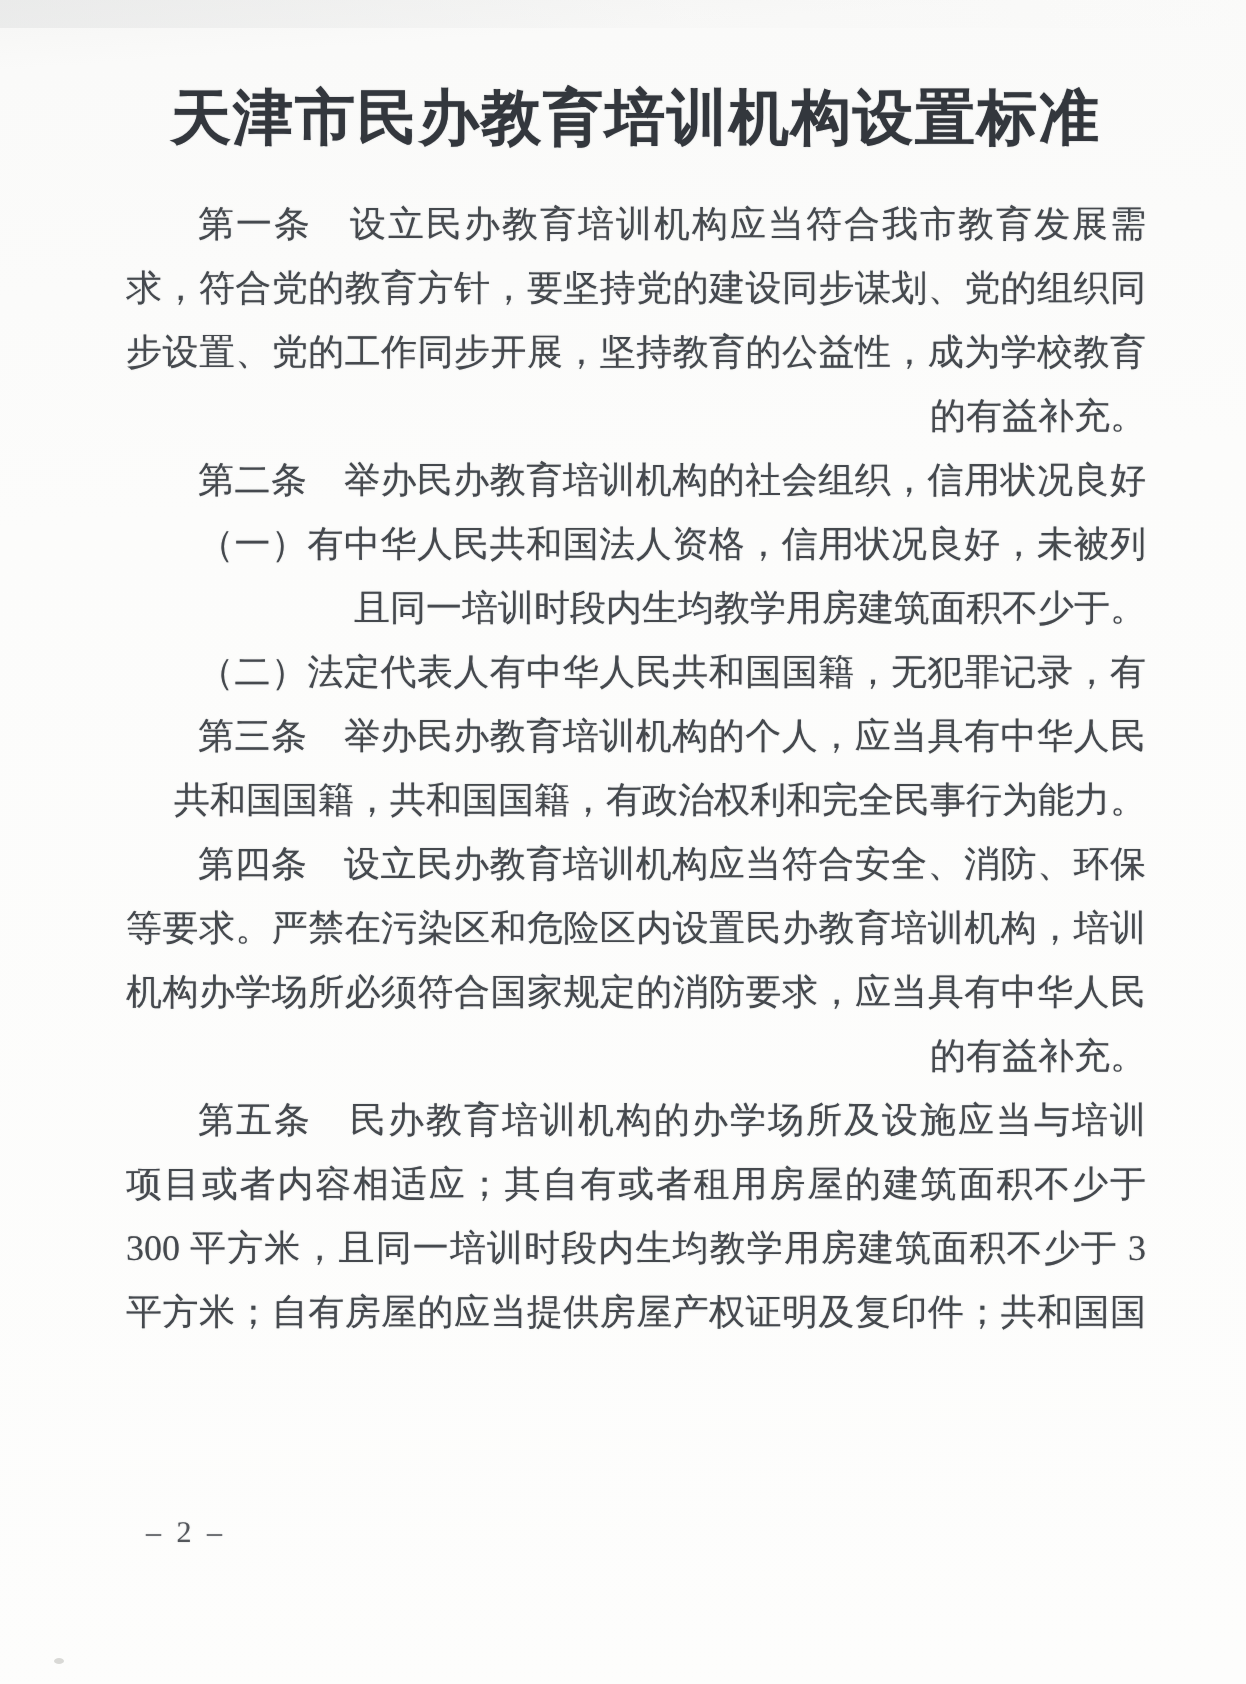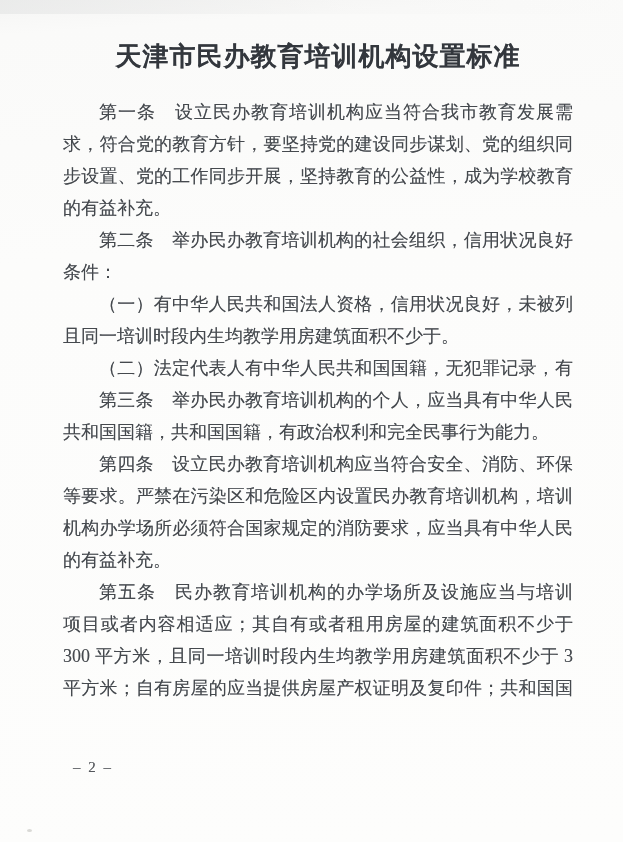--- a/index.html
+++ b/index.html
@@ -26,41 +26,42 @@
     pointer-events: none;
   }
   .doc-title {
     position: absolute;
     top: 22px;
     left: 63px;
     width: 510px;
     height: 36px;
     line-height: 36px;
     text-align: center;
-    font-size: 26px;
+    font-size: 30px;
     font-weight: bold;
     letter-spacing: 1px;
     color: #33373d;
     text-shadow: 0 0 0.6px rgba(55,60,66,0.55);
     white-space: nowrap;
   }
   .doc-body {
     position: absolute;
     top: 96px;
     left: 63px;
     width: 510px;
     font-family: Liberation Serif, serif;
   }
   .line {
     height: 32px;
     line-height: 32px;
     font-size: 18px;
     overflow: hidden;
     white-space: nowrap;
     text-shadow: 0 0 0.6px rgba(80,85,91,0.5);
+    text-align: right;
   }
   .line.fill {
     white-space: normal;
     text-align: justify;
     text-align-last: justify;
   }
   .line.indent {
     text-indent: 2em;
   }
   .page-number {
@@ -89,21 +90,20 @@
 
 <div class="page">
   <h1 class="doc-title">天津市民办教育培训机构设置标准</h1>
 
   <div class="doc-body" id="body-lines">
       <div class="line fill indent">第一条　设立民办教育培训机构应当符合我市教育发展需</div>
       <div class="line fill">求，符合党的教育方针，要坚持党的建设同步谋划、党的组织同</div>
       <div class="line fill">步设置、党的工作同步开展，坚持教育的公益性，成为学校教育</div>
       <div class="line">的有益补充。</div>
       <div class="line fill indent">第二条　举办民办教育培训机构的社会组织，信用状况良好</div>
-      <div class="line">条件：</div>
       <div class="line fill indent">（一）有中华人民共和国法人资格，信用状况良好，未被列</div>
       <div class="line">且同一培训时段内生均教学用房建筑面积不少于。</div>
       <div class="line fill indent">（二）法定代表人有中华人民共和国国籍，无犯罪记录，有</div>
       <div class="line fill indent">第三条　举办民办教育培训机构的个人，应当具有中华人民</div>
       <div class="line">共和国国籍，共和国国籍，有政治权利和完全民事行为能力。</div>
       <div class="line fill indent">第四条　设立民办教育培训机构应当符合安全、消防、环保</div>
       <div class="line fill">等要求。严禁在污染区和危险区内设置民办教育培训机构，培训</div>
       <div class="line fill">机构办学场所必须符合国家规定的消防要求，应当具有中华人民</div>
       <div class="line">的有益补充。</div>
       <div class="line fill indent">第五条　民办教育培训机构的办学场所及设施应当与培训</div>

